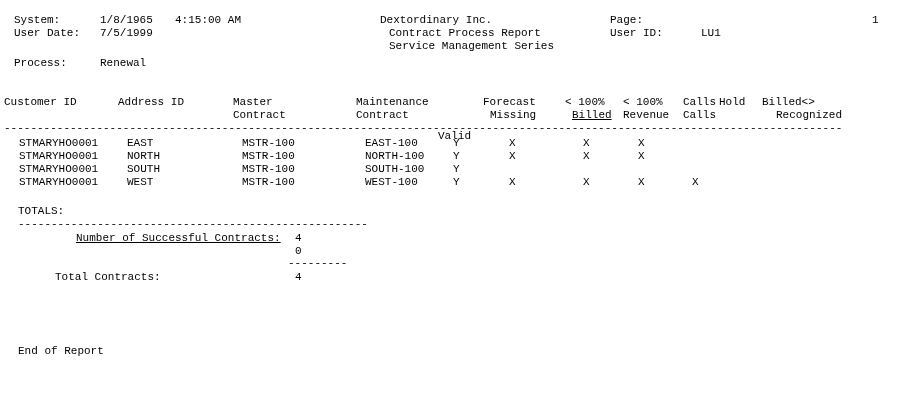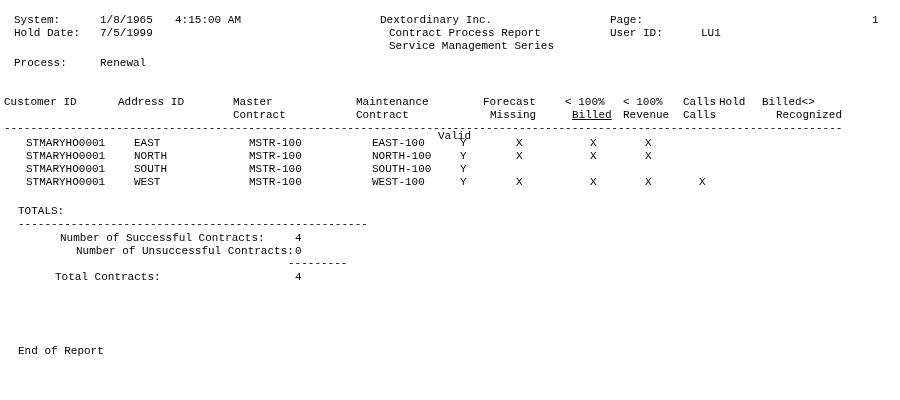--- a/index.html
+++ b/index.html
@@ -89,21 +89,21 @@
   #rule-top {
     left: 4px;
     top: 122px;
     width: 838px;
     font-size: 11px;
   }
 
   
   .data-row {
     position: absolute;
-    left: 16px;
+    left: 9px;
     width: 748px;
     height: 13px;
   }
   .dr0 { top: 137px; }
   .dr1 { top: 150px; }
   .dr2 { top: 163px; }
   .dr3 { top: 176px; }
 
   .c-cust   { left: 10px;  position: absolute; white-space: pre; }
   .c-addr   { left: 118px; position: absolute; white-space: pre; }
@@ -113,21 +113,21 @@
   .c-fcst   { left: 500px; position: absolute; white-space: pre; }
   .c-bill   { left: 574px; position: absolute; white-space: pre; }
   .c-rev    { left: 629px; position: absolute; white-space: pre; }
   .c-open   { left: 683px; position: absolute; white-space: pre; }
   .c-hold   { left: 725px; position: absolute; white-space: pre; }
   .c-brec   { left: 782px; position: absolute; white-space: pre; }
 
   
   #totals-label { left: 18px; top: 205px; }
   #totals-rule  { left: 18px; top: 218px; width: 348px; }
-  #tot-succ-label   { left: 60px;  top: 232px; }
+  #tot-succ-label   { left: 76px;  top: 232px; text-decoration: underline; }
   #tot-succ-value   { left: 295px; top: 232px; }
   #tot-unsucc-label { left: 76px;  top: 245px; }
   #tot-unsucc-value { left: 295px; top: 245px; }
   #tot-subrule      { left: 288px; top: 257px; }
   #tot-total-label  { left: 55px;  top: 271px; }
   #tot-total-value  { left: 295px; top: 271px; }
 
   #end-of-report { left: 18px; top: 345px; }
 </style>
 </head>
@@ -135,21 +135,21 @@
 
 <div class="report">
 
   <div class="cell" id="hdr-system-label">System:</div>
   <div class="cell" id="hdr-system-date">1/8/1965</div>
   <div class="cell" id="hdr-system-time">4:15:00 AM</div>
   <div class="cell" id="hdr-company">Dextordinary Inc.</div>
   <div class="cell" id="hdr-page-label">Page:</div>
   <div class="cell" id="hdr-page-number">1</div>
 
-  <div class="cell" id="hdr-userdate-label">Hold Date:</div>
+  <div class="cell" id="hdr-userdate-label">User Date:</div>
   <div class="cell" id="hdr-userdate-value">7/5/1999</div>
   <div class="cell" id="hdr-report-title">Contract Process Report</div>
   <div class="cell" id="hdr-userid-label">User ID:</div>
   <div class="cell" id="hdr-userid-value">LU1</div>
 
   <div class="cell" id="hdr-series">Service Management Series</div>
 
   <div class="cell" id="hdr-process-label">Process:</div>
   <div class="cell" id="hdr-process-value">Renewal</div>
 
@@ -229,21 +229,20 @@
     <span class="cell c-hold"></span>
     <span class="cell c-brec"></span>
   </div>
 
   <div class="cell" id="totals-label">TOTALS:</div>
   <div class="rule" id="totals-rule">--------------------------------------------------------</div>
 
   <div class="cell" id="tot-succ-label">Number of Successful Contracts:</div>
   <div class="cell" id="tot-succ-value">4</div>
 
-  <div class="cell" id="tot-unsucc-label">Number of Unsuccessful Contracts:</div>
   <div class="cell" id="tot-unsucc-value">0</div>
 
   <div class="rule" id="tot-subrule">---------</div>
 
   <div class="cell" id="tot-total-label">Total Contracts:</div>
   <div class="cell" id="tot-total-value">4</div>
 
   <div class="cell" id="end-of-report">End of Report</div>
 
 </div>

